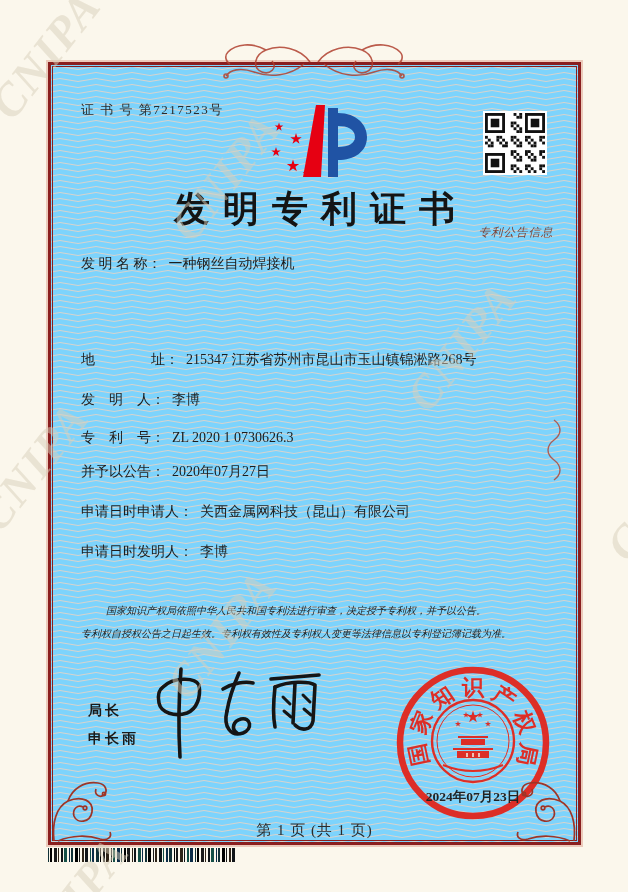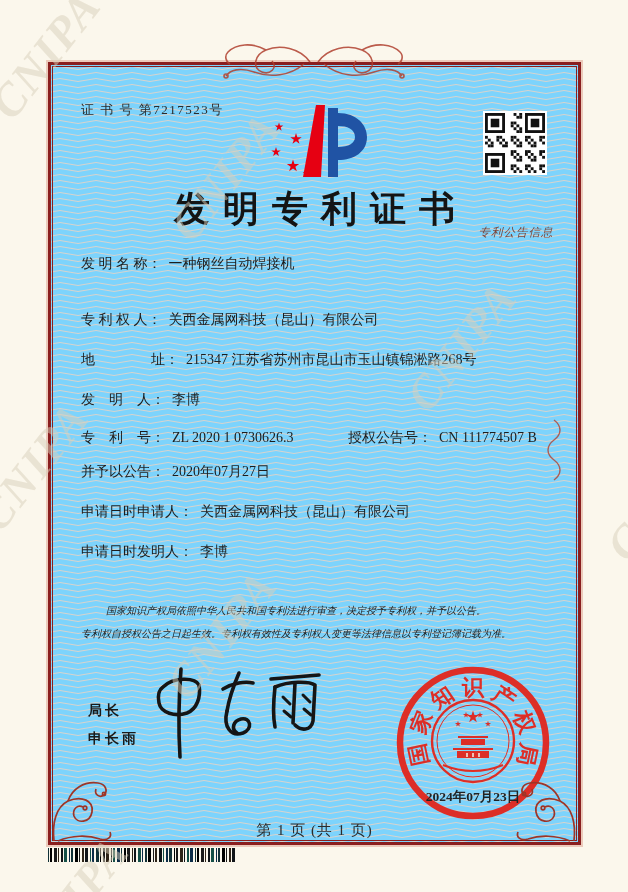--- a/index.html
+++ b/index.html
@@ -183,32 +183,28 @@
         <rect x="59.04761904761905" y="53.142857142857146" width="2.9523809523809526" height="2.9523809523809526" fill="#111"></rect>
         <rect x="59.04761904761905" y="59.04761904761905" width="2.9523809523809526" height="2.9523809523809526" fill="#111"></rect>
       </svg>
     <div class="qrlabel">专利公告信息</div>
 
     <div class="title">发明专利证书</div>
 
     <div class="row r0">
       <span class="lab">发 明 名 称：</span><span class="val">一种钢丝自动焊接机</span>
     </div>
-    <div class="row r1">
-      <span class="lab">专 利 权 人：</span><span class="val">关西金属网科技（昆山）有限公司</span>
-    </div>
     <div class="row r2">
       <span class="lab">地　　　　址：</span><span class="val">215347 江苏省苏州市昆山市玉山镇锦淞路268号</span>
     </div>
     <div class="row r3">
       <span class="lab">发　明　人：</span><span class="val">李博</span>
     </div>
     <div class="row r4">
       <span class="lab">专　利　号：</span><span class="val">ZL 2020 1 0730626.3</span>
-      <span class="c2"><span class="lab">授权公告号：</span><span class="val">CN 111774507 B</span></span>
     </div>
     <div class="row r5">
       <span class="lab">并予以公告：</span><span class="val">2020年07月27日</span>
     </div>
     <div class="row r6">
       <span class="lab">申请日时申请人：</span><span class="val">关西金属网科技（昆山）有限公司</span>
     </div>
     <div class="row r7">
       <span class="lab">申请日时发明人：</span><span class="val">李博</span>
     </div>

